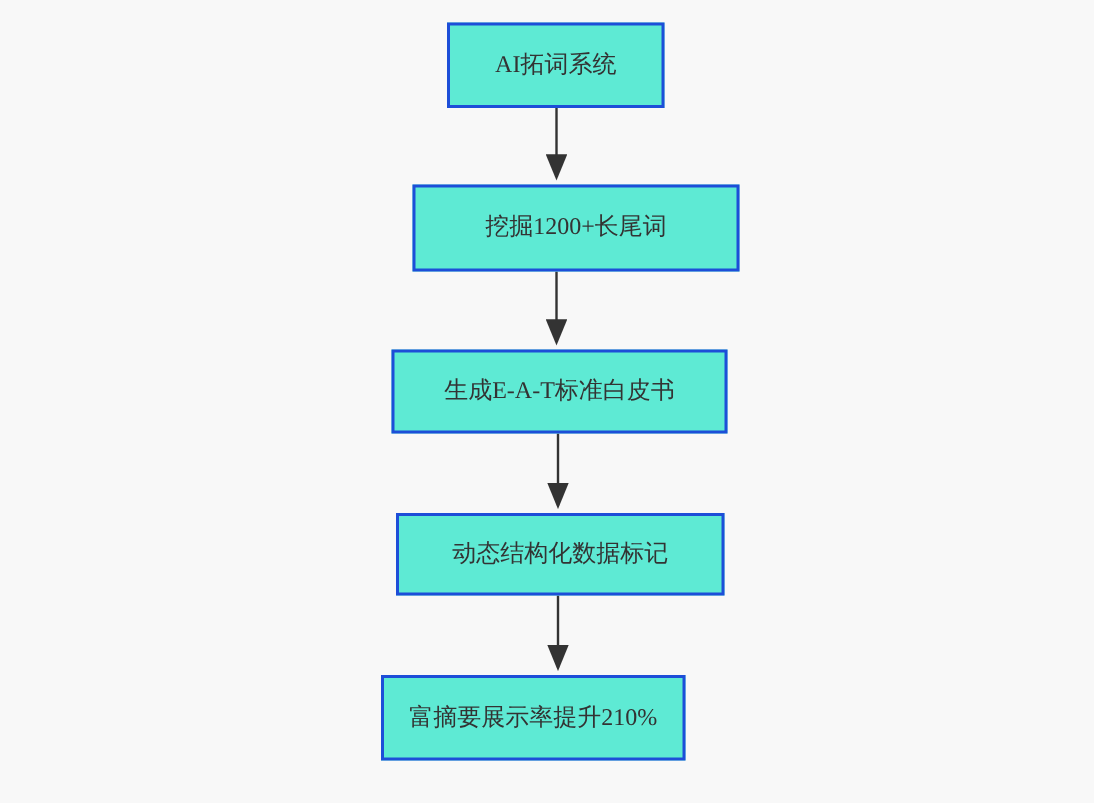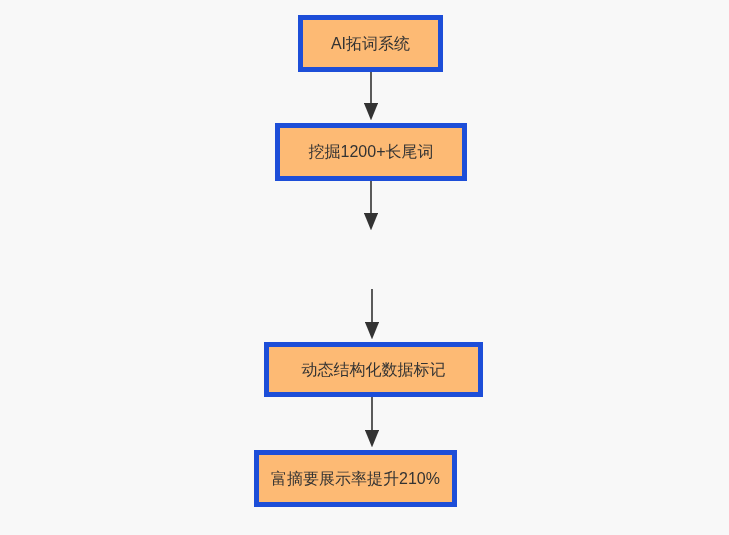--- a/index.html
+++ b/index.html
@@ -12,33 +12,34 @@
   .canvas {
     position: relative;
     width: 729px;
     height: 535px;
     background: #f8f8f8;
     overflow: hidden;
   }
   .flow-node {
     position: absolute;
     box-sizing: border-box;
-    background: #fdba74;
-    border: 5px solid #1d4ed8;
+    background: #5eead4;
+    border: 2px solid #1d4ed8;
     color: #333333;
     font-size: 16px;
     line-height: 1.2;
     display: flex;
     align-items: center;
     justify-content: center;
     text-align: center;
     white-space: nowrap;
+    font-family: Liberation Serif, serif;
   }
   .node-1 { left: 298px; top: 15px;  width: 145px; height: 57px; }
-  .node-2 { left: 275px; top: 123px; width: 192px; height: 58px; }
+  .node-2 { left: 275px; top: 123px; width: 218px; height: 58px; }
   .node-3 { left: 261px; top: 233px; width: 224px; height: 56px; }
   .node-4 { left: 264px; top: 342px; width: 219px; height: 55px; }
   .node-5 { left: 254px; top: 450px; width: 203px; height: 57px; }
   .edges-layer {
     position: absolute;
     left: 0;
     top: 0;
     width: 729px;
     height: 535px;
     pointer-events: none;
@@ -70,20 +71,23 @@
   </svg>
 
   <div class="flow-node node-1">
     <span>AI拓词系统</span>
   </div>
 
   <div class="flow-node node-2">
     <span>挖掘1200+长尾词</span>
   </div>
 
+  <div class="flow-node node-3">
+    <span>生成E-A-T标准白皮书</span>
+  </div>
 
   <div class="flow-node node-4">
     <span>动态结构化数据标记</span>
   </div>
 
   <div class="flow-node node-5">
     <span>富摘要展示率提升210%</span>
   </div>
 
 </div>

